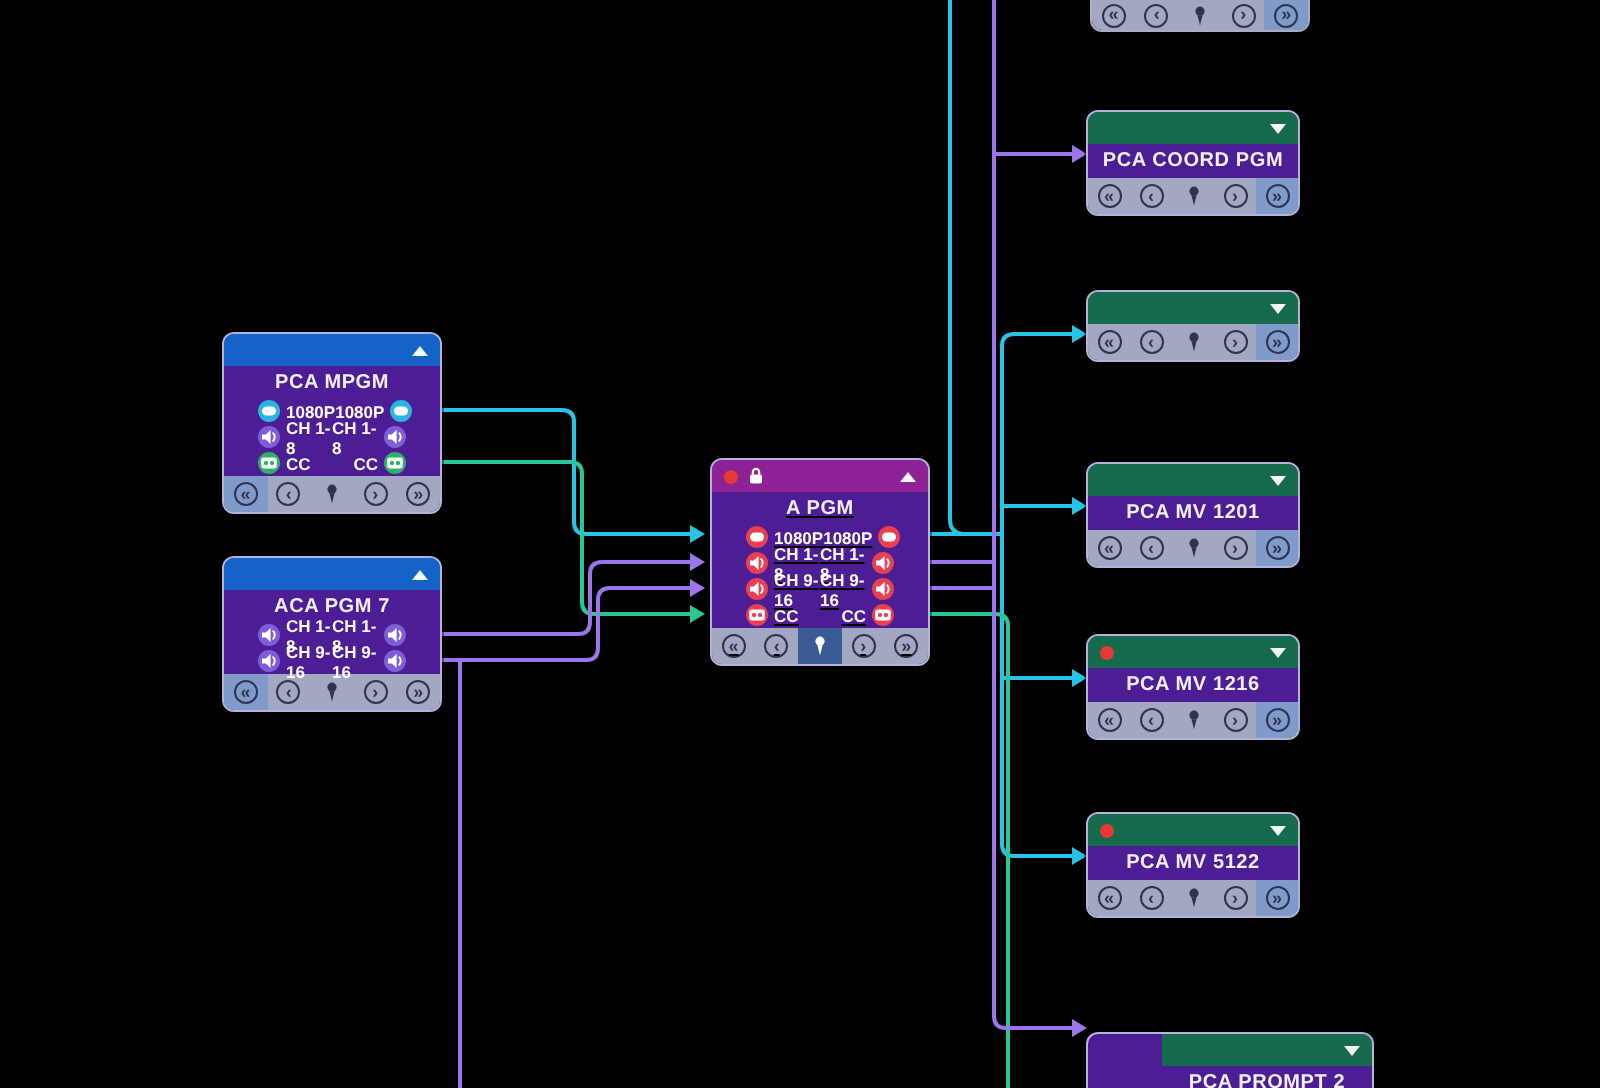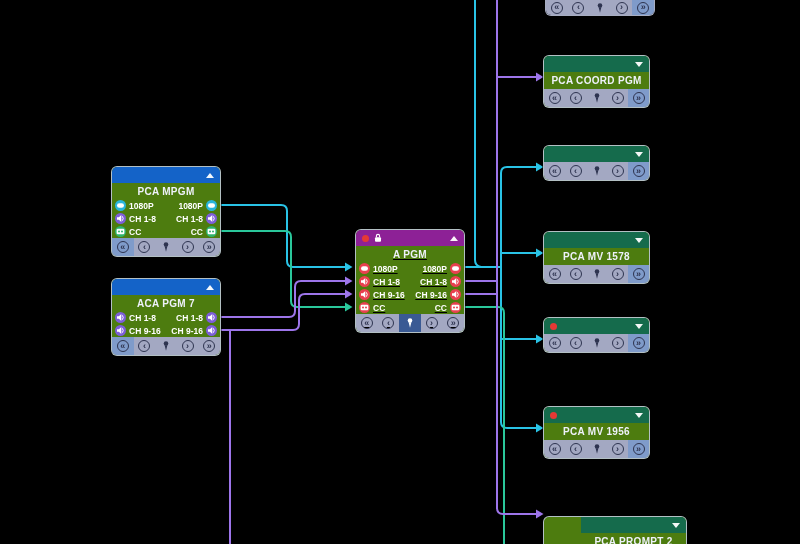--- a/index.html
+++ b/index.html
@@ -1,33 +1,33 @@
 <!DOCTYPE html>
 <html><head>
 <meta charset="utf-8">
 <style>
   html,body{margin:0;padding:0;}
   body{width:800px;height:544px;background:#000;overflow:hidden;position:relative;
        font-family:"Liberation Sans",sans-serif;}
   #canvas{position:absolute;inset:0;width:800px;height:544px;}
   #wires{position:absolute;left:0;top:0;z-index:1;}
   .node{position:absolute;z-index:2;border:1px solid rgba(198,205,228,.85);
-        border-radius:6px;overflow:hidden;background:#4d7c0f;
+        border-radius:6px;overflow:hidden;background:#4c1d95;
         box-shadow:0 0 0 1px rgba(0,0,0,.4);}
   .hdr{height:16px;display:flex;align-items:center;padding:0 6px;gap:4px;}
   .hdr .sp{flex:1;}
   .dot{width:7px;height:7px;border-radius:50%;}
   .tri-up{width:0;height:0;border-left:4px solid transparent;border-right:4px solid transparent;
           border-bottom:5px solid #fff;opacity:.95;}
   .tri-down{width:0;height:0;border-left:4px solid transparent;border-right:4px solid transparent;
           border-top:5px solid #fff;opacity:.95;}
   .ttl{height:16px;display:flex;align-items:center;justify-content:center;
        color:#eef1fa;font-size:10px;font-weight:bold;letter-spacing:.3px;white-space:nowrap;}
   .prow{height:13px;display:flex;align-items:center;justify-content:space-between;
-        padding:0 3px;color:#fff;font-size:8.5px;font-weight:bold;}
+        padding:0 17px;color:#fff;font-size:8.5px;font-weight:bold;}
   .pgrp{display:flex;align-items:center;gap:3px;}
   .picon{width:11px;height:11px;border-radius:50%;display:flex;align-items:center;justify-content:center;flex:none;}
   .ftr{height:18px;display:flex;align-items:stretch;background:#a3a8c2;}
   .ftr.thin{height:15px;}
   .fbtn{flex:1;display:flex;align-items:center;justify-content:center;}
   .fcirc{width:12px;height:12px;border-radius:50%;border:1.2px solid #2e3450;color:#2e3450;
          display:flex;align-items:center;justify-content:center;font-size:9px;line-height:1;
          font-weight:bold;box-sizing:border-box;}
   .fbtn.hl-light{background:#7f9bca;}
   .fbtn.hl-dark{background:#3a5a94;}
@@ -382,21 +382,21 @@
           <div class="fbtn hl-light">
             <span class="fcirc">»</span>
           </div>
         </div>
       </div>
       <div class="node" style="left: 543px; top: 231px; width: 105px;">
         <div class="hdr" style="background: rgb(21, 107, 76);">
           <span class="sp"></span>
           <span class="tri-down"></span>
         </div>
-        <div class="ttl" style="height: 17px;">PCA MV 1578</div>
+        <div class="ttl" style="height: 17px;">PCA MV 1201</div>
         <div class="ftr">
           <div class="fbtn">
             <span class="fcirc">«</span>
           </div>
           <div class="fbtn">
             <span class="fcirc">‹</span>
           </div>
           <div class="fbtn">
             <svg width="12" height="12" viewBox="0 0 12 12">
               <circle cx="6" cy="3.6" r="2.3" fill="#2e3450"></circle>
@@ -410,20 +410,21 @@
             <span class="fcirc">»</span>
           </div>
         </div>
       </div>
       <div class="node" style="left: 543px; top: 317px; width: 105px;">
         <div class="hdr" style="background: rgb(21, 107, 76);">
           <span class="dot" style="background: rgb(229, 57, 53);"></span>
           <span class="sp"></span>
           <span class="tri-down"></span>
         </div>
+        <div class="ttl" style="height: 17px;">PCA MV 1216</div>
         <div class="ftr">
           <div class="fbtn">
             <span class="fcirc">«</span>
           </div>
           <div class="fbtn">
             <span class="fcirc">‹</span>
           </div>
           <div class="fbtn">
             <svg width="12" height="12" viewBox="0 0 12 12">
               <circle cx="6" cy="3.6" r="2.3" fill="#2e3450"></circle>
@@ -437,21 +438,21 @@
             <span class="fcirc">»</span>
           </div>
         </div>
       </div>
       <div class="node" style="left: 543px; top: 406px; width: 105px;">
         <div class="hdr" style="background: rgb(21, 107, 76);">
           <span class="dot" style="background: rgb(229, 57, 53);"></span>
           <span class="sp"></span>
           <span class="tri-down"></span>
         </div>
-        <div class="ttl" style="height: 17px;">PCA MV 1956</div>
+        <div class="ttl" style="height: 17px;">PCA MV 5122</div>
         <div class="ftr">
           <div class="fbtn">
             <span class="fcirc">«</span>
           </div>
           <div class="fbtn">
             <span class="fcirc">‹</span>
           </div>
           <div class="fbtn">
             <svg width="12" height="12" viewBox="0 0 12 12">
               <circle cx="6" cy="3.6" r="2.3" fill="#2e3450"></circle>

